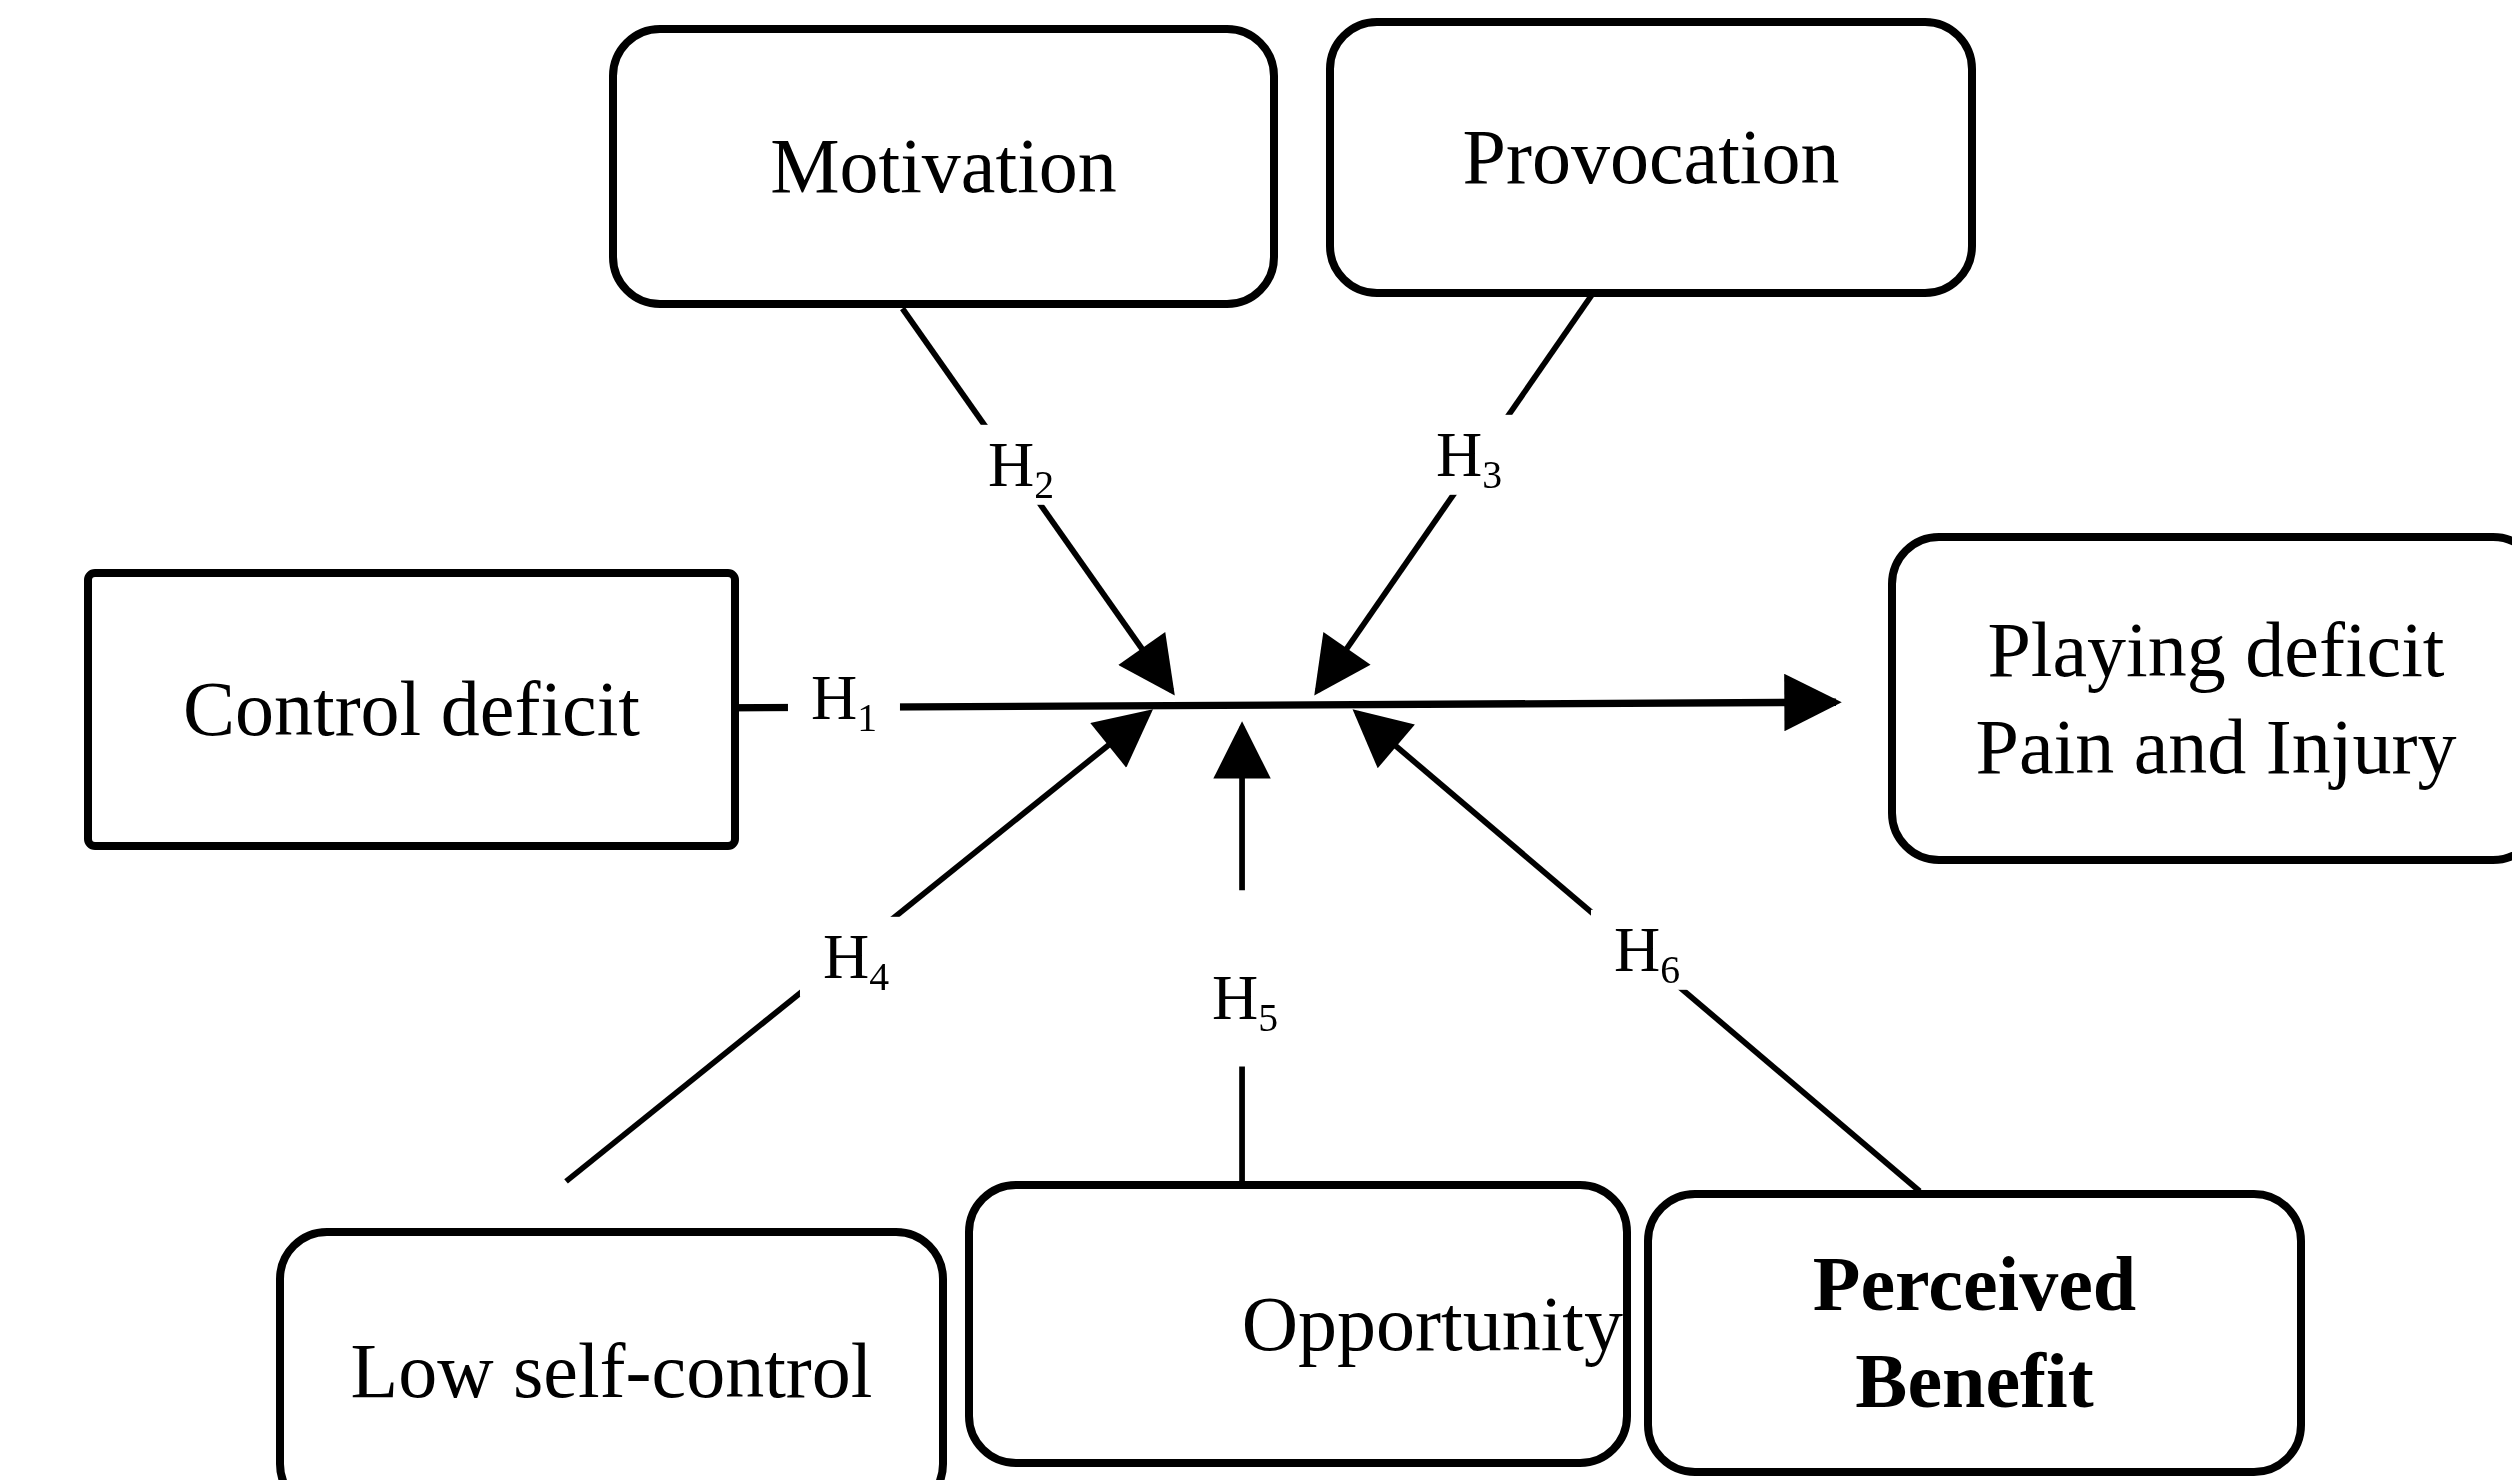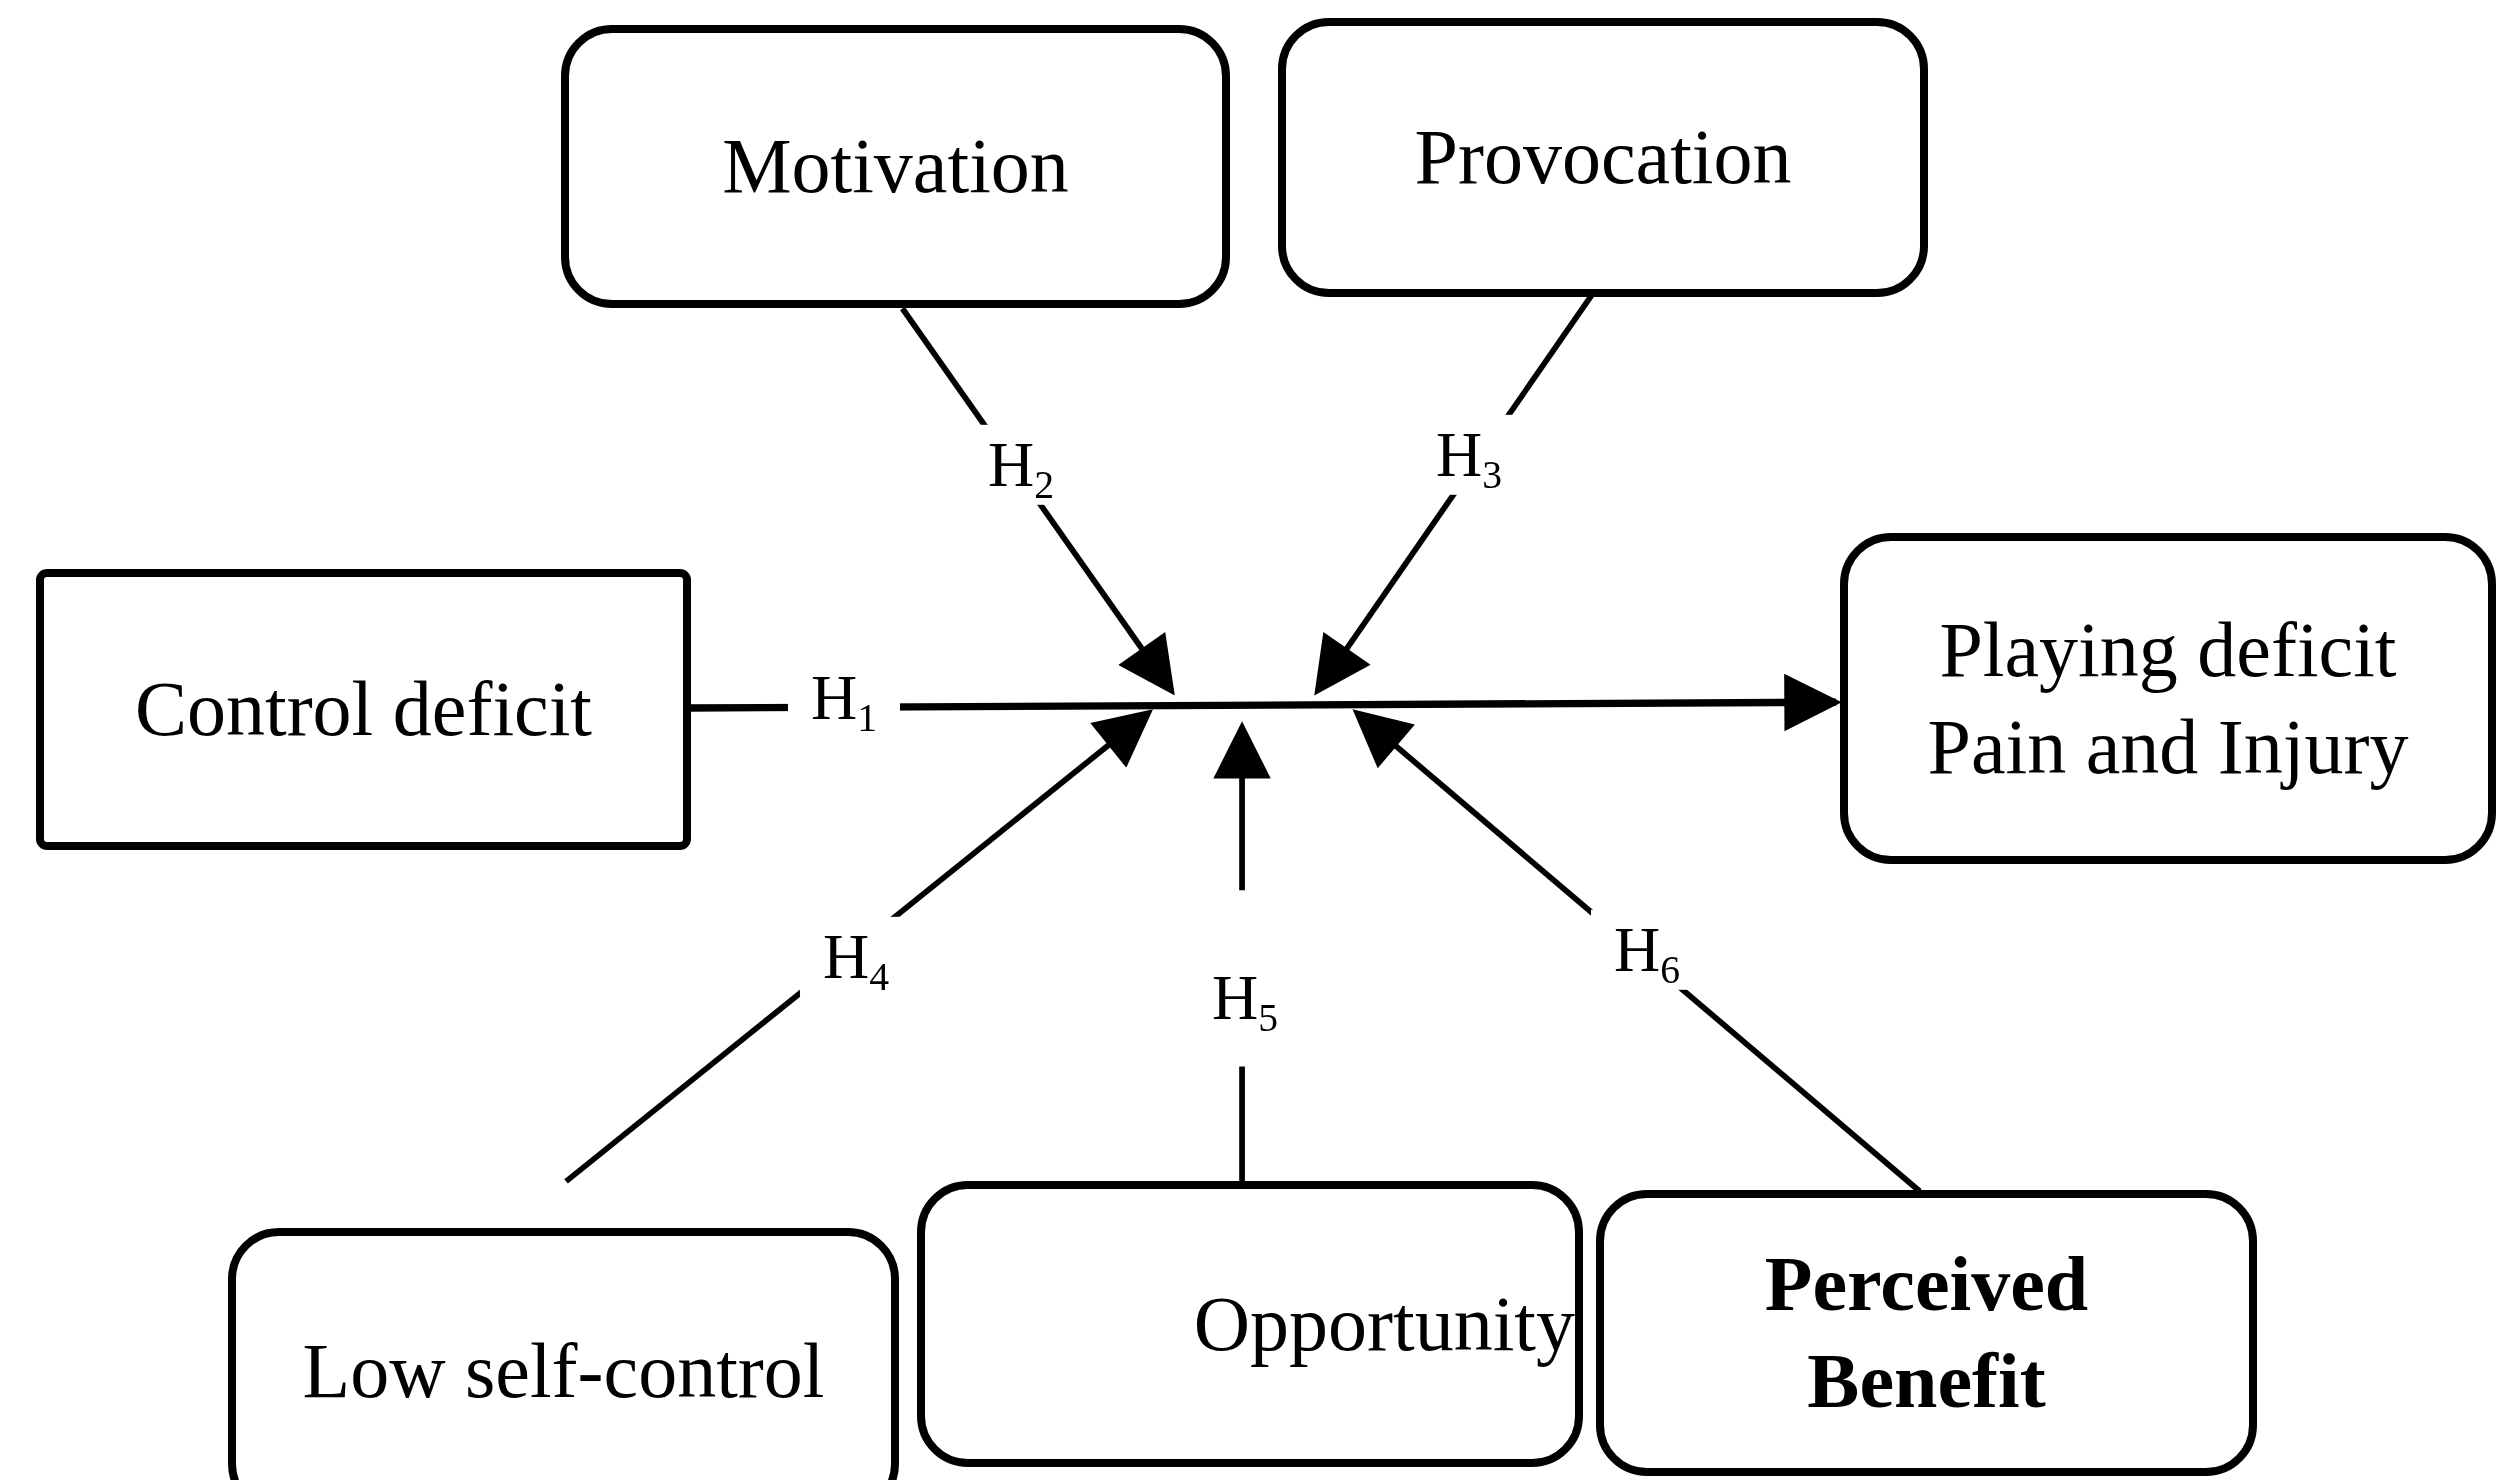--- a/index.html
+++ b/index.html
@@ -22,20 +22,21 @@
     box-sizing:border-box;
     border:8.2px solid #000000;
     border-radius:51px;
     background:#ffffff;
     display:flex;
     align-items:center;
     justify-content:center;
     text-align:center;
     font-size:78px;
     line-height:1.24;
+    margin-left:48px;
   }
   .node .label{display:block;}
   .node .label.narrow{width:459px;font-weight:bold;}
   .hlabel{
     position:absolute;
     transform:translate(-50%,-50%);
     background:#ffffff;
     font-size:64px;
     line-height:1;
     padding:8.2px 23px;

